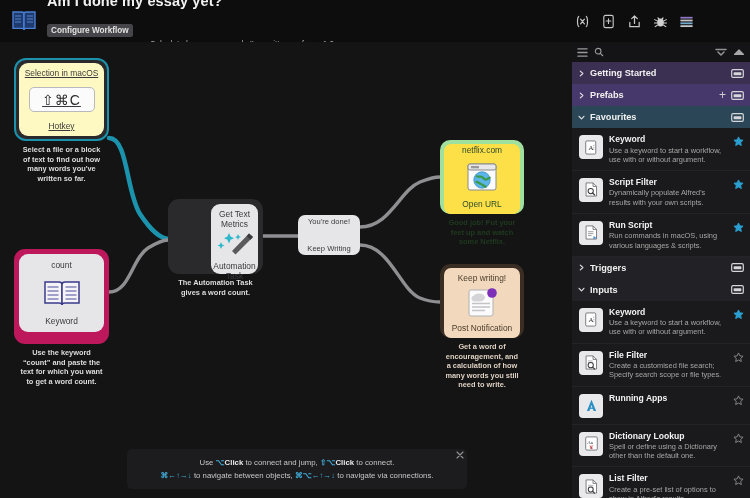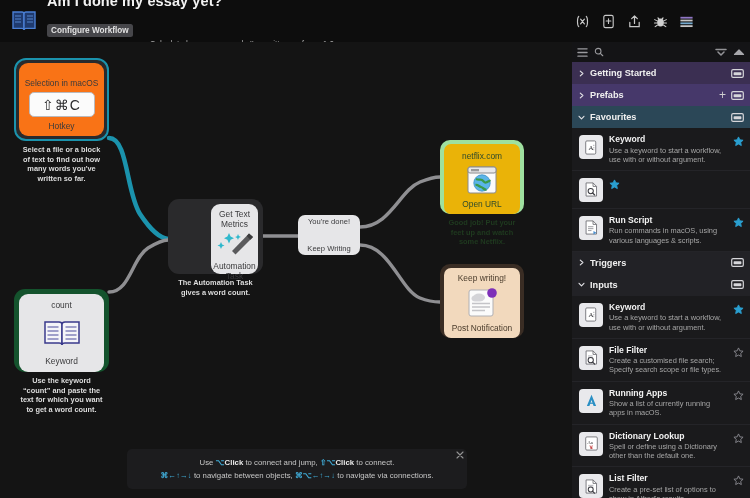--- a/index.html
+++ b/index.html
@@ -57,33 +57,34 @@
     text-align: center; padding: 4px 5px 5px 5px;
   }
 
   
   #n-hotkey { left: 14px; top: 16px; width: 95px; }
   #n-hotkey .wrap {
     background: #2a2a2c; border: 2.5px solid #1b93ad; border-radius: 12px;
     padding: 3px; 
   }
   #n-hotkey .nodebox {
-    background: #f97316; color: #3a3a3c; height: 73px; padding: 15px 0 5px 0;
+    background: #fef9c3; color: #3a3a3c; height: 73px; padding: 5px 0 5px 0;
     border-radius: 9px;
+    text-decoration: underline;
   }
   #n-hotkey .keycap {
     background: #fbfbfb; border: 1px solid #b9b9bd; border-radius: 5px;
     width: 66px; height: 25px; display: flex; align-items: center;
     justify-content: center; font-size: 14px; color: #2a2a2c; letter-spacing: 1px;
   }
   #n-hotkey .note { color: #dcdcdc; }
 
   
   #n-keyword { left: 14px; top: 207px; width: 95px; }
-  #n-keyword .wrap { background: #14532d; border-radius: 11px; padding: 5px 5px 0 5px; margin-top: 40px; }
+  #n-keyword .wrap { background: #be185d; border-radius: 11px; padding: 5px 5px 12px 5px; }
   #n-keyword .nodebox {
     background: #e6e6e8; color: #3a3a3c; height: 78px; padding: 6px 0 6px 0;
     border-radius: 9px;
   }
   #n-keyword .note { color: #dcdcdc; }
 
   
   #n-auto { left: 168px; top: 157px; width: 95px; }
   #n-auto .wrap { background: #2a2a2c; border-radius: 11px; padding: 5px 5px 0 5px; }
   #n-auto .nodebox {
@@ -98,21 +99,21 @@
   #n-cond .nodebox {
     background: #e6e6e8; color: #3a3a3c; border-radius: 7px;
     height: 40px; justify-content: center; gap: 18px; padding: 4px 0;
   }
   #n-cond .ln { font-size: 7.6px; line-height: 9px; color: #3a3a3c; }
 
   
   #n-url { left: 440px; top: 98px; width: 84px; }
   #n-url .wrap { background: #9fe09f; border-radius: 10px; padding: 4px 4px 0 4px; }
   #n-url .nodebox {
-    background: #eab308; color: #2d4a2d; height: 70px; padding: 7px 0 5px 0;
+    background: #fde047; color: #2d4a2d; height: 70px; padding: 1px 0 5px 0;
     border-radius: 7px;
   }
   #n-url .note { color: #1f3a1f; }
 
   
   #n-notif { left: 440px; top: 222px; width: 84px; }
   #n-notif .wrap { background: #3a2d24; border-radius: 10px; padding: 4px 4px 0 4px; }
   #n-notif .nodebox {
     background: #f2d9bd; color: #4a3c2c; height: 70px; padding: 5px 0 5px 0;
     border-radius: 7px;
@@ -329,20 +330,21 @@
               <rect x="6" y="3" width="24" height="26" rx="2" fill="#fbfbfb" stroke="#b0b0b4" stroke-width="1"></rect>
               <ellipse cx="16" cy="10.5" rx="6" ry="4" fill="#d4d4d8"></ellipse>
               <ellipse cx="12.5" cy="11.5" rx="4" ry="3" fill="#d4d4d8"></ellipse>
               <path d="M9 16.5h18M9 20h18M9 23.5h13" stroke="#c4c4c8" stroke-width="1.6"></path>
               <circle cx="29" cy="6" r="4.8" fill="#7d2fb8"></circle>
             </svg>
           </div>
           <div class="nbot">Post Notification</div>
         </div>
       </div>
+      <div class="note">Get a word of encouragement, and a calculation of how many words you still need to write.</div>
     </div>
   </div>
 
   <div id="helpbar">
     <svg id="help-close" viewBox="0 0 8 8">
       <path d="M1 1l6 6M7 1L1 7" stroke="#bcbcbc" stroke-width="1.1" stroke-linecap="round"></path>
     </svg>
     <div class="helpline"><span>Use </span><span class="km">⌥</span><b>Click</b><span> to connect and jump, </span><span class="km">⇧⌥</span><b>Click</b><span> to connect.</span></div>
     <div class="helpline"><span class="km">⌘←↑→↓</span><span> to navigate between objects, </span><span class="km">⌘⌥←↑→↓</span><span> to navigate via connections.</span></div>
   </div>
@@ -416,20 +418,24 @@
         </div>
         <div class="sb-item">
           <div class="sb-item-icon">
             <svg viewBox="0 0 22 22" width="17" height="17">
               <path d="M4 2.5h9l4.5 4.5v12.5H4z" fill="#fff" stroke="#6a6a70" stroke-width="1.1"></path>
               <path d="M13 2.5V7h4.5" fill="none" stroke="#6a6a70" stroke-width="1.1"></path>
               <circle cx="10" cy="13" r="3.4" fill="none" stroke="#3a3a40" stroke-width="1.3"></circle>
               <path d="M12.5 15.5l2.6 2.6" stroke="#3a3a40" stroke-width="1.5" stroke-linecap="round"></path>
             </svg>
           </div>
+          <div class="sb-item-text">
+            <div class="sb-item-title">Script Filter</div>
+            <div class="sb-item-desc">Dynamically populate Alfred's results with your own scripts.</div>
+          </div>
           <svg class="star" viewBox="0 0 12 12">
             <path d="M6 1l1.5 3.2 3.5.4-2.6 2.4.7 3.4L6 8.8 2.9 10.4l.7-3.4L1 4.6l3.5-.4z" fill="#2a9fd0" stroke="#2a9fd0" stroke-width="1"></path>
           </svg>
         </div>
         <div class="sb-item">
           <div class="sb-item-icon">
             <svg viewBox="0 0 22 22" width="17" height="17">
               <path d="M4 2.5h9l4.5 4.5v12.5H4z" fill="#fff" stroke="#6a6a70" stroke-width="1.1"></path>
               <path d="M13 2.5V7h4.5" fill="none" stroke="#6a6a70" stroke-width="1.1"></path>
               <path d="M6.5 10h7M6.5 12.5h7M6.5 15h4.5" stroke="#8a8a90" stroke-width="1.1"></path>
@@ -500,21 +506,20 @@
         </div>
         <div class="sb-item">
           <div class="sb-item-icon">
             <svg viewBox="0 0 22 22" width="17" height="17">
               <path d="M11 3.5L17 18h-3.3L11 10.5 8.3 18H5z" fill="#2a8fc4"></path>
               <path d="M8 14.5h6" stroke="#2a8fc4" stroke-width="1.6"></path>
             </svg>
           </div>
           <div class="sb-item-text">
             <div class="sb-item-title">Running Apps</div>
-            <div class="sb-item-desc">Show a list of currently running apps in macOS.</div>
           </div>
           <svg class="star" viewBox="0 0 12 12">
             <path d="M6 1l1.5 3.2 3.5.4-2.6 2.4.7 3.4L6 8.8 2.9 10.4l.7-3.4L1 4.6l3.5-.4z" fill="none" stroke="#8a8a90" stroke-width="1"></path>
           </svg>
         </div>
         <div class="sb-item">
           <div class="sb-item-icon">
             <svg viewBox="0 0 22 22" width="17" height="17">
               <rect x="3.5" y="2.5" width="15" height="17" rx="1.5" fill="#fff" stroke="#6a6a70" stroke-width="1.1"></rect>
               <text x="5.5" y="11" font-family="Liberation Serif, serif" font-size="6.5" fill="#2a2a2e">Aa</text>

